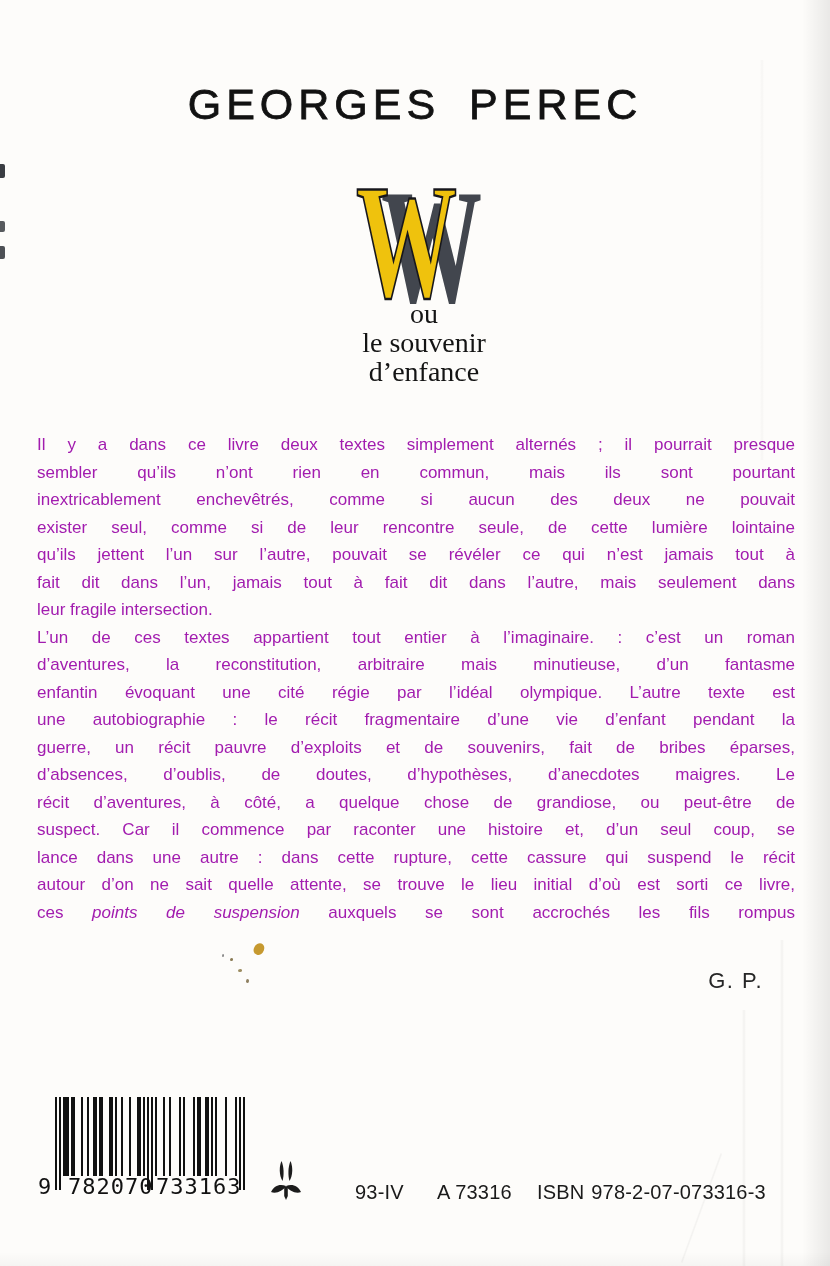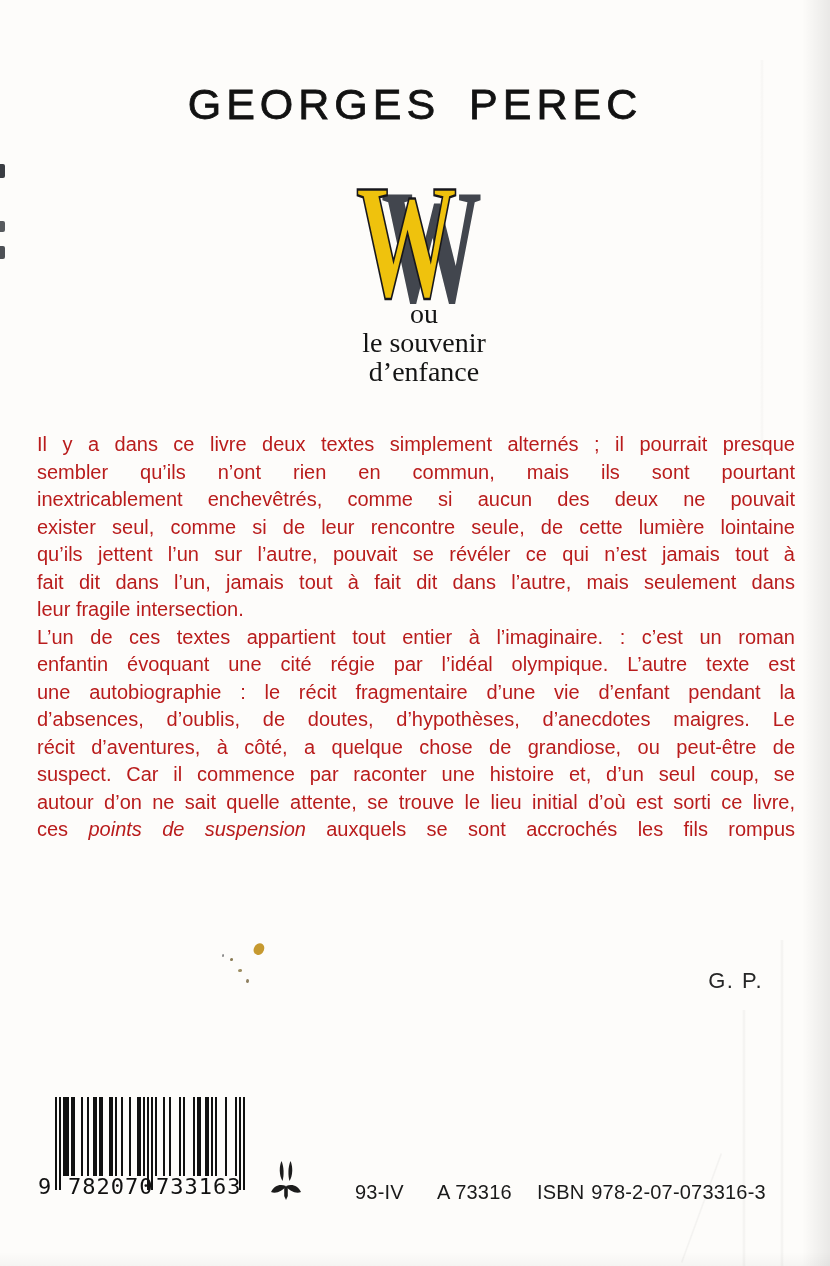--- a/index.html
+++ b/index.html
@@ -22,21 +22,21 @@
   }
   .w-back{left:381px;top:166px;}
   .w-front{left:356px;top:161px;-webkit-text-stroke:2.5px #17171c;}
   .subtitle{
     position:absolute;top:299px;left:0;width:100%;text-align:center;
     font-family:"Liberation Serif",serif;font-size:28px;line-height:29px;color:#141414;margin-left:9px;
   }
   
   .blurb{
     position:absolute;left:37px;top:431px;width:758px;
-    font-size:20px;line-height:27.5px;color:#b91c1c;
+    font-size:17px;line-height:27.5px;color:#a21caf;
   }
   .line{text-align:justify;text-align-last:justify;}
   .line.last{text-align-last:left;}
   .it{font-style:italic;}
   .signature{
     position:absolute;top:968px;right:67px;
     font-size:22px;letter-spacing:1.5px;color:#262626;margin-left:8px;
   }
   
   .barcode-wrap{position:absolute;left:38px;top:1097px;width:212px;height:108px;}
@@ -105,25 +105,28 @@
 
   <div class="blurb">
       <div class="line"><span>Il y a dans ce livre deux textes simplement alternés ; il pourrait presque</span></div>
       <div class="line"><span>sembler qu’ils n’ont rien en commun, mais ils sont pourtant</span></div>
       <div class="line"><span>inextricablement enchevêtrés, comme si aucun des deux ne pouvait</span></div>
       <div class="line"><span>exister seul, comme si de leur rencontre seule, de cette lumière lointaine</span></div>
       <div class="line"><span>qu’ils jettent l’un sur l’autre, pouvait se révéler ce qui n’est jamais tout à</span></div>
       <div class="line"><span>fait dit dans l’un, jamais tout à fait dit dans l’autre, mais seulement dans</span></div>
       <div class="line last"><span>leur fragile intersection.</span></div>
       <div class="line"><span>L’un de ces textes appartient tout entier à l’imaginaire. : c’est un roman</span></div>
+      <div class="line"><span>d’aventures, la reconstitution, arbitraire mais minutieuse, d’un fantasme</span></div>
       <div class="line"><span>enfantin évoquant une cité régie par l’idéal olympique. L’autre texte est</span></div>
       <div class="line"><span>une autobiographie : le récit fragmentaire d’une vie d’enfant pendant la</span></div>
+      <div class="line"><span>guerre, un récit pauvre d’exploits et de souvenirs, fait de bribes éparses,</span></div>
       <div class="line"><span>d’absences, d’oublis, de doutes, d’hypothèses, d’anecdotes maigres. Le</span></div>
       <div class="line"><span>récit d’aventures, à côté, a quelque chose de grandiose, ou peut-être de</span></div>
       <div class="line"><span>suspect. Car il commence par raconter une histoire et, d’un seul coup, se</span></div>
+      <div class="line"><span>lance dans une autre : dans cette rupture, cette cassure qui suspend le récit</span></div>
       <div class="line"><span>autour d’on ne sait quelle attente, se trouve le lieu initial d’où est sorti ce livre,</span></div>
       <div class="line"><span>ces </span><span class="it">points de suspension</span><span> auxquels se sont accrochés les fils rompus</span></div>
     </div>
 
   <div class="stain stain-main"></div>
   <div class="stain sp1"></div>
   <div class="stain sp2"></div>
   <div class="stain sp3"></div>
   <div class="stain sp4"></div>
 

